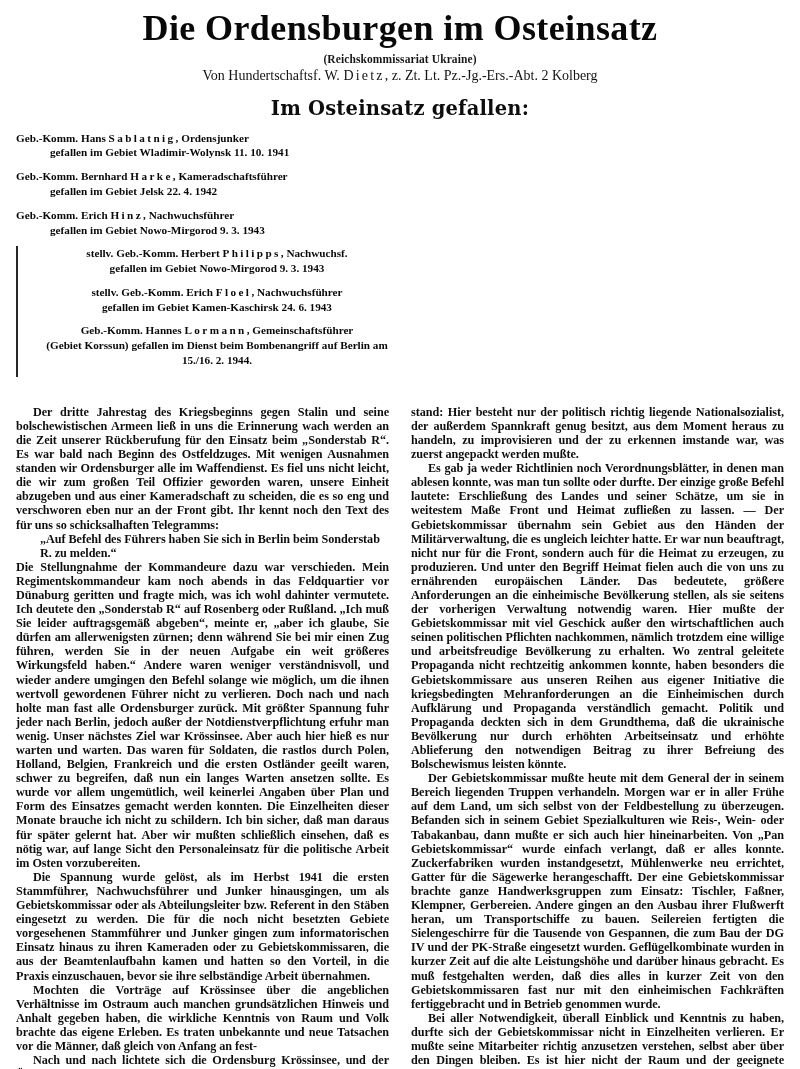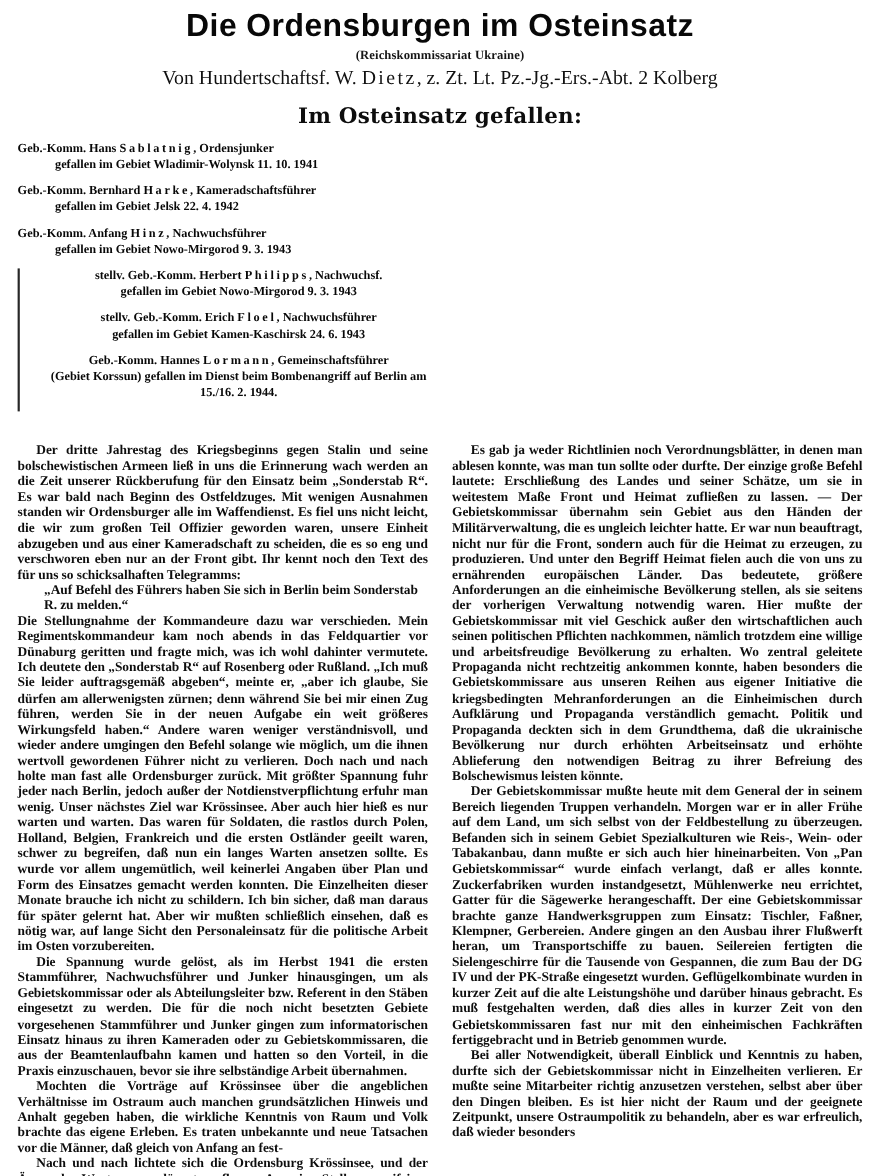--- a/index.html
+++ b/index.html
@@ -29,37 +29,37 @@
     padding: 0 14px;
     box-sizing: border-box;
   }
 
   
   .masthead {
     text-align: center;
     padding-top: 9px;
   }
   .doc-title {
-    font-family: Liberation Sans, sans-serif;
-    font-size: 29px;
+    font-family: Liberation Serif, serif;
+    font-size: 36px;
     font-weight: 700;
     letter-spacing: 0.4px;
     line-height: 1.1;
     margin: 0;
     color: #0d0d0d;
   }
   .doc-subtitle {
     font-size: 11.5px;
     font-weight: 700;
     letter-spacing: 0.1px;
     margin-top: 4px;
     color: #1a1a1a;
   }
   .doc-byline {
-    font-size: 18px;
+    font-size: 14px;
     font-weight: 400;
     margin-top: 3px;
     color: #151515;
   }
   .doc-byline .sp {
     letter-spacing: 2.2px;
   }
   .section-heading {
     font-family: "DejaVu Serif", "Liberation Serif", serif;
     font-size: 19.5px;
@@ -148,21 +148,21 @@
     <div class="section-heading">Im Osteinsatz gefallen:</div>
   </div>
 
   <div class="roll">
 
     <div class="roll-col left">
       <div class="roll-entry"><span>Geb.-Komm. Hans </span><span class="ln">Sablatnig</span><span>, Ordensjunker</span><span class="roll-line2">gefallen im Gebiet Wladimir-Wolynsk 11. 10. 1941</span></div>
 
       <div class="roll-entry"><span>Geb.-Komm. Bernhard </span><span class="ln">Harke</span><span>, Kameradschaftsführer</span><span class="roll-line2">gefallen im Gebiet Jelsk 22. 4. 1942</span></div>
 
-      <div class="roll-entry"><span>Geb.-Komm. Anfang </span><span class="ln">Hinz</span><span>, Nachwuchsführer</span><span class="roll-line2">gefallen im Gebiet Nowo-Mirgorod 9. 3. 1943</span></div>
+      <div class="roll-entry"><span>Geb.-Komm. Erich </span><span class="ln">Hinz</span><span>, Nachwuchsführer</span><span class="roll-line2">gefallen im Gebiet Nowo-Mirgorod 9. 3. 1943</span></div>
     </div>
 
     <div class="roll-col right">
       <div class="roll-entry"><span>stellv. Geb.-Komm. Herbert </span><span class="ln">Philipps</span><span>, Nachwuchsf.</span><span class="roll-line2">gefallen im Gebiet Nowo-Mirgorod 9. 3. 1943</span></div>
 
       <div class="roll-entry"><span>stellv. Geb.-Komm. Erich </span><span class="ln">Floel</span><span>, Nachwuchsführer</span><span class="roll-line2">gefallen im Gebiet Kamen-Kaschirsk 24. 6. 1943</span></div>
 
       <div class="roll-entry"><span>Geb.-Komm. Hannes </span><span class="ln">Lormann</span><span>, Gemeinschaftsführer</span><span class="roll-line2">(Gebiet Korssun) gefallen im Dienst beim Bombenangriff auf Berlin am 15./16. 2. 1944.</span></div>
     </div>
   </div>
@@ -172,19 +172,20 @@
     <div class="body-col left">
       <p class="para">Der dritte Jahrestag des Kriegsbeginns gegen Stalin und seine bolschewistischen Armeen ließ in uns die Erinnerung wach werden an die Zeit unserer Rückberufung für den Einsatz beim „Sonderstab R“. Es war bald nach Beginn des Ostfeldzuges. Mit wenigen Ausnahmen standen wir Ordensburger alle im Waffendienst. Es fiel uns nicht leicht, die wir zum großen Teil Offizier geworden waren, unsere Einheit abzugeben und aus einer Kameradschaft zu scheiden, die es so eng und verschworen eben nur an der Front gibt. Ihr kennt noch den Text des für uns so schicksalhaften Telegramms:</p>
       <p class="para quote">„Auf Befehl des Führers haben Sie sich in Berlin beim Sonderstab R. zu melden.“</p>
       <p class="para cont">Die Stellungnahme der Kommandeure dazu war verschieden. Mein Regimentskommandeur kam noch abends in das Feldquartier vor Dünaburg geritten und fragte mich, was ich wohl dahinter vermutete. Ich deutete den „Sonderstab R“ auf Rosenberg oder Rußland. „Ich muß Sie leider auftragsgemäß abgeben“, meinte er, „aber ich glaube, Sie dürfen am allerwenigsten zürnen; denn während Sie bei mir einen Zug führen, werden Sie in der neuen Aufgabe ein weit größeres Wirkungsfeld haben.“ Andere waren weniger verständnisvoll, und wieder andere umgingen den Befehl solange wie möglich, um die ihnen wertvoll gewordenen Führer nicht zu verlieren. Doch nach und nach holte man fast alle Ordensburger zurück. Mit größter Spannung fuhr jeder nach Berlin, jedoch außer der Notdienstverpflichtung erfuhr man wenig. Unser nächstes Ziel war Krössinsee. Aber auch hier hieß es nur warten und warten. Das waren für Soldaten, die rastlos durch Polen, Holland, Belgien, Frankreich und die ersten Ostländer geeilt waren, schwer zu begreifen, daß nun ein langes Warten ansetzen sollte. Es wurde vor allem ungemütlich, weil keinerlei Angaben über Plan und Form des Einsatzes gemacht werden konnten. Die Einzelheiten dieser Monate brauche ich nicht zu schildern. Ich bin sicher, daß man daraus für später gelernt hat. Aber wir mußten schließlich einsehen, daß es nötig war, auf lange Sicht den Personaleinsatz für die politische Arbeit im Osten vorzubereiten.</p>
       <p class="para">Die Spannung wurde gelöst, als im Herbst 1941 die ersten Stammführer, Nachwuchsführer und Junker hinausgingen, um als Gebietskommissar oder als Abteilungsleiter bzw. Referent in den Stäben eingesetzt zu werden. Die für die noch nicht besetzten Gebiete vorgesehenen Stammführer und Junker gingen zum informatorischen Einsatz hinaus zu ihren Kameraden oder zu Gebietskommissaren, die aus der Beamtenlaufbahn kamen und hatten so den Vorteil, in die Praxis einzuschauen, bevor sie ihre selbständige Arbeit übernahmen.</p>
       <p class="para">Mochten die Vorträge auf Krössinsee über die angeblichen Verhältnisse im Ostraum auch manchen grundsätzlichen Hinweis und Anhalt gegeben haben, die wirkliche Kenntnis von Raum und Volk brachte das eigene Erleben. Es traten unbekannte und neue Tatsachen vor die Männer, daß gleich von Anfang an fest-</p>
       <p class="para">Nach und nach lichtete sich die Ordensburg Krössinsee, und der Ärger des Wartens war längst verflogen. An seine Stelle war eifriges Studium der Ostliteratur getreten und freudige Vorbereitung für die von vornherein als verantwortungsvolle Tätigkeit erkannte Arbeit.</p>
     </div>
 
     <div class="body-col right">
+      <p class="para cont">stand: Hier besteht nur der politisch richtig liegende Nationalsozialist, der außerdem Spannkraft genug besitzt, aus dem Moment heraus zu handeln, zu improvisieren und der zu erkennen imstande war, was zuerst angepackt werden mußte.</p>
       <p class="para">Es gab ja weder Richtlinien noch Verordnungsblätter, in denen man ablesen konnte, was man tun sollte oder durfte. Der einzige große Befehl lautete: Erschließung des Landes und seiner Schätze, um sie in weitestem Maße Front und Heimat zufließen zu lassen. — Der Gebietskommissar übernahm sein Gebiet aus den Händen der Militärverwaltung, die es ungleich leichter hatte. Er war nun beauftragt, nicht nur für die Front, sondern auch für die Heimat zu erzeugen, zu produzieren. Und unter den Begriff Heimat fielen auch die von uns zu ernährenden europäischen Länder. Das bedeutete, größere Anforderungen an die einheimische Bevölkerung stellen, als sie seitens der vorherigen Verwaltung notwendig waren. Hier mußte der Gebietskommissar mit viel Geschick außer den wirtschaftlichen auch seinen politischen Pflichten nachkommen, nämlich trotzdem eine willige und arbeitsfreudige Bevölkerung zu erhalten. Wo zentral geleitete Propaganda nicht rechtzeitig ankommen konnte, haben besonders die Gebietskommissare aus unseren Reihen aus eigener Initiative die kriegsbedingten Mehranforderungen an die Einheimischen durch Aufklärung und Propaganda verständlich gemacht. Politik und Propaganda deckten sich in dem Grundthema, daß die ukrainische Bevölkerung nur durch erhöhten Arbeitseinsatz und erhöhte Ablieferung den notwendigen Beitrag zu ihrer Befreiung des Bolschewismus leisten könnte.</p>
       <p class="para">Der Gebietskommissar mußte heute mit dem General der in seinem Bereich liegenden Truppen verhandeln. Morgen war er in aller Frühe auf dem Land, um sich selbst von der Feldbestellung zu überzeugen. Befanden sich in seinem Gebiet Spezialkulturen wie Reis-, Wein- oder Tabakanbau, dann mußte er sich auch hier hineinarbeiten. Von „Pan Gebietskommissar“ wurde einfach verlangt, daß er alles konnte. Zuckerfabriken wurden instandgesetzt, Mühlenwerke neu errichtet, Gatter für die Sägewerke herangeschafft. Der eine Gebietskommissar brachte ganze Handwerksgruppen zum Einsatz: Tischler, Faßner, Klempner, Gerbereien. Andere gingen an den Ausbau ihrer Flußwerft heran, um Transportschiffe zu bauen. Seilereien fertigten die Sielengeschirre für die Tausende von Gespannen, die zum Bau der DG IV und der PK-Straße eingesetzt wurden. Geflügelkombinate wurden in kurzer Zeit auf die alte Leistungshöhe und darüber hinaus gebracht. Es muß festgehalten werden, daß dies alles in kurzer Zeit von den Gebietskommissaren fast nur mit den einheimischen Fachkräften fertiggebracht und in Betrieb genommen wurde.</p>
       <p class="para">Bei aller Notwendigkeit, überall Einblick und Kenntnis zu haben, durfte sich der Gebietskommissar nicht in Einzelheiten verlieren. Er mußte seine Mitarbeiter richtig anzusetzen verstehen, selbst aber über den Dingen bleiben. Es ist hier nicht der Raum und der geeignete Zeitpunkt, unsere Ostraumpolitik zu behandeln, aber es war erfreulich, daß wieder besonders</p>
     </div>
   </div>
 
 </div>
 
 </body></html>

